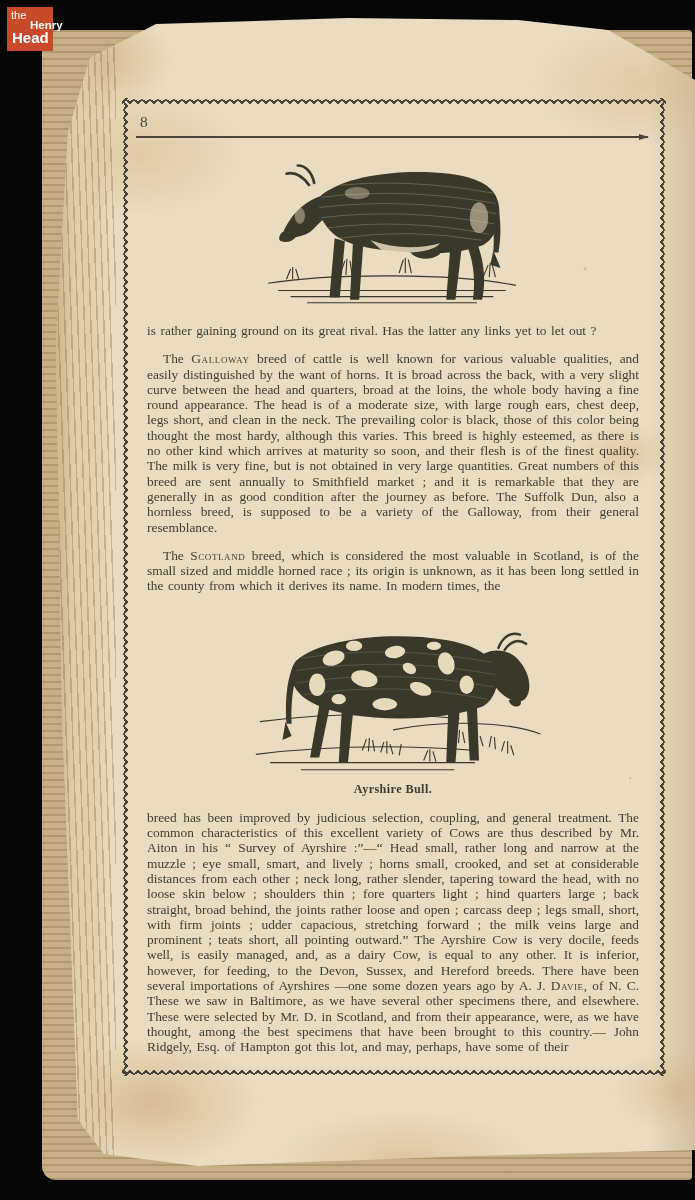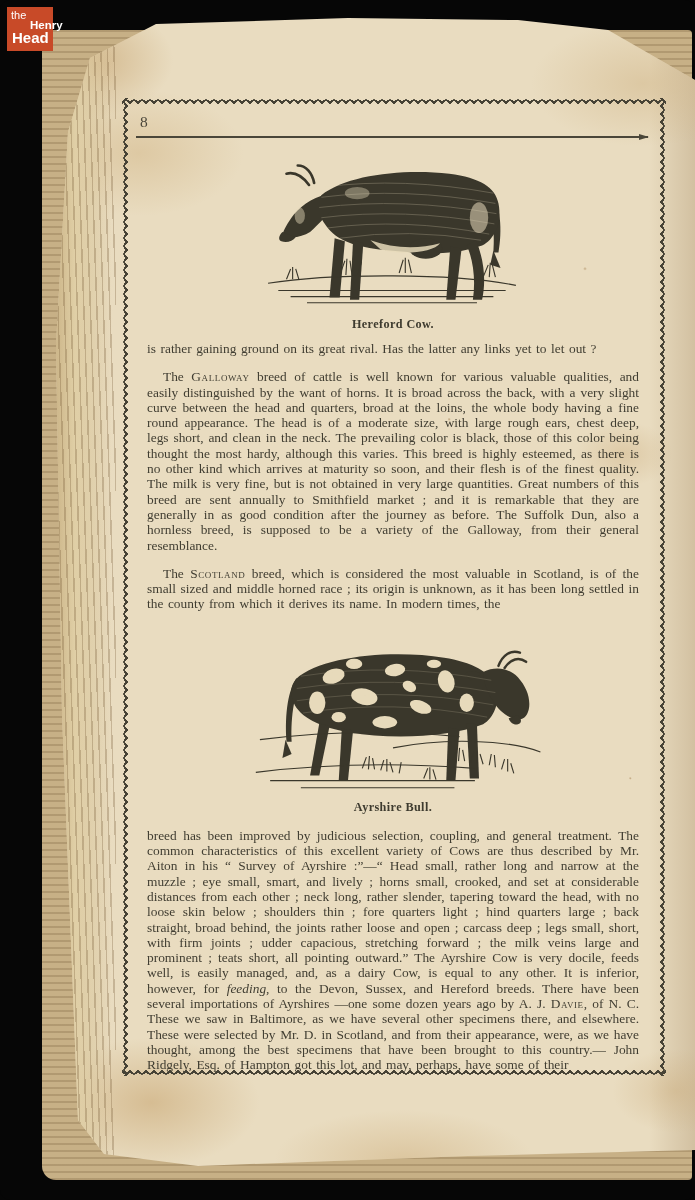--- a/index.html
+++ b/index.html
@@ -67,21 +67,21 @@
 
   .fig{margin:6px auto 0;text-align:center;}
   .fig svg{display:block;margin:0 auto;}
   .cap{font-size:12.2px;font-weight:bold;letter-spacing:.4px;margin-top:3px;color:#3e3b2f;}
 
   .body-text{margin:13px;text-align:justify;font-size:13.4px;line-height:15.3px;color:#403d31;
              word-spacing:1.2px;}
   .bt1{margin-top:9px;}
   .ind{text-indent:16px;}
   .sc{font-variant:small-caps;letter-spacing:.6px;}
-  .it{font-style:italic;}
+  .it{}
   .fig2{margin-top:9px;margin-bottom:7px;}
 </style>
 </head>
 <body>
 
 <div class="stage">
 
   <div class="logo">
     <span class="l-the">the</span>
     <span class="l-henry">Henry</span>
@@ -142,21 +142,20 @@
             <path d="M18,136 C80,126 200,126 260,138"></path>
             <path d="M28,143 H250"></path>
               <path d="M40,149 H238"></path>
               <path d="M56,155 H222"></path>
             <path d="M88,128 l5,-14 M94,128 l1,-16 M100,128 l-2,-14 M106,127 l3,-12"></path>
             <path d="M146,126 l4,-13 M152,126 l0,-15 M158,126 l-3,-13"></path>
             <path d="M228,130 l5,-12 M234,130 l1,-14 M240,130 l-3,-12"></path>
             <path d="M36,132 l4,-10 M42,132 l0,-12 M48,132 l-3,-10"></path>
           </g>
         </svg>
-        <figcaption class="cap">Hereford Cow.</figcaption>
       </figure>
 
       <p class="body-text bt1"><span>is rather gaining ground on its great rival.  Has the latter any links yet to let out ?</span></p>
       <p class="body-text ind"><span>The </span><span class="sc">Galloway</span><span> breed of cattle is well known for various valuable qualities, and easily distinguished by the want of horns.  It is broad across the back, with a very slight curve between the head and quarters, broad at the loins, the whole body having a fine round appearance.  The head is of a moderate size, with large rough ears, chest deep, legs short, and clean in the neck.  The prevailing color is black, those of this color being thought the most hardy, although this varies.  This breed is highly esteemed, as there is no other kind which arrives at maturity so soon, and their flesh is of the finest quality.  The milk is very fine, but is not obtained in very large quantities.  Great numbers of this breed are sent annually to Smithfield market ; and it is remarkable that they are generally in as good condition after the journey as before.  The Suffolk Dun, also a hornless breed, is supposed to be a variety of the Galloway, from their general resemblance.</span></p>
       <p class="body-text ind"><span>The </span><span class="sc">Scotland</span><span> breed, which is considered the most valuable in Scotland, is of the small sized and middle horned race ; its origin is unknown, as it has been long settled in the county from which it derives its name.  In modern times, the</span></p>
 
       <figure class="fig fig2">
         <svg width="312" height="172" viewBox="0 0 300 168">
           <g fill="#3a372b">
             <path d="M56,52 C48,62 44,86 46,114 L51,114 C50,88 54,64 62,55 Z"></path>

